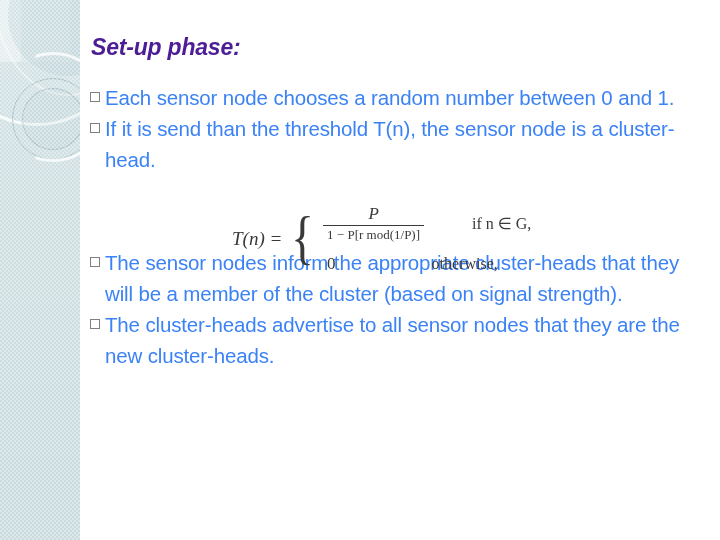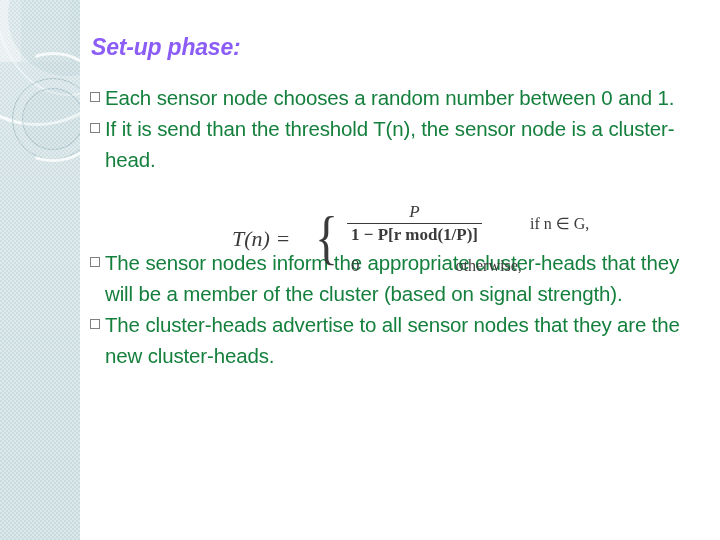--- a/index.html
+++ b/index.html
@@ -111,21 +111,21 @@
     background: #ffffff;
   }
 
   #slide-title {
     position: absolute;
     left: 11px;
     top: 34px;
     font-size: 23px;
     font-weight: bold;
     font-style: italic;
-    color: #8b5cf6;
+    color: #4c1d95;
     letter-spacing: -.2px;
     white-space: nowrap;
   }
 
   #bullet-list {
     position: absolute;
     left: 10px;
     top: 82px;
     width: 620px;
   }
@@ -143,41 +143,41 @@
     border: 1.6px solid #808080;
     background: transparent;
     margin-top: 10px;
     margin-right: 5px;
   }
 
   .bullet-text {
     flex: 1 1 auto;
     font-size: 20.5px;
     line-height: 31px;
-    color: #15803d;
+    color: #3b82f6;
     letter-spacing: -.15px;
   }
 
   
   #formula-block {
     position: absolute;
     left: 152px;
     top: 206px;
     width: 400px;
     height: 66px;
     display: flex;
     align-items: center;
     color: #3a3a3a;
     font-family: "Liberation Serif", serif;
   }
 
   #formula-lhs {
     font-style: italic;
-    font-size: 22px;
-    margin-right: 22px;
+    font-size: 19px;
+    margin-right: 6px;
     white-space: nowrap;
   }
 
   #formula-brace {
     font-size: 60px;
     line-height: 1;
     font-family: "Liberation Serif", serif;
     margin-right: 6px;
     margin-top: -4px;
     transform: scaleX(.8);
@@ -205,23 +205,22 @@
     font-size: 17px;
     font-style: italic;
     padding: 0 4px 1px 4px;
   }
   .frac-bar {
     width: 100%;
     height: 1px;
     background: #3a3a3a;
   }
   .frac-den {
-    font-size: 17px;
+    font-size: 13px;
     padding: 1px 4px 0 4px;
-    font-weight: bold;
   }
 
   .case-zero {
     font-size: 17px;
     padding-left: 4px;
     margin-top: 1px;
   }
 
   .case-cond {
     font-size: 16px;

